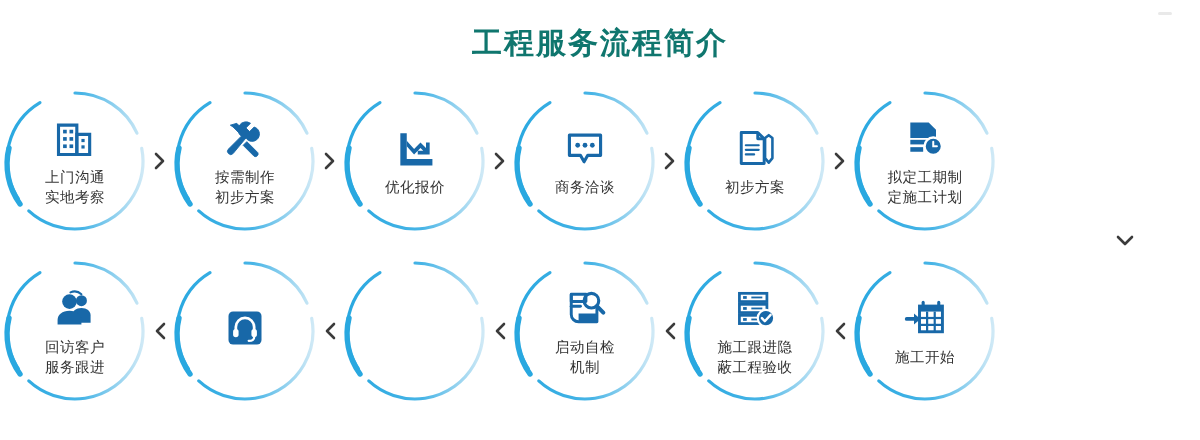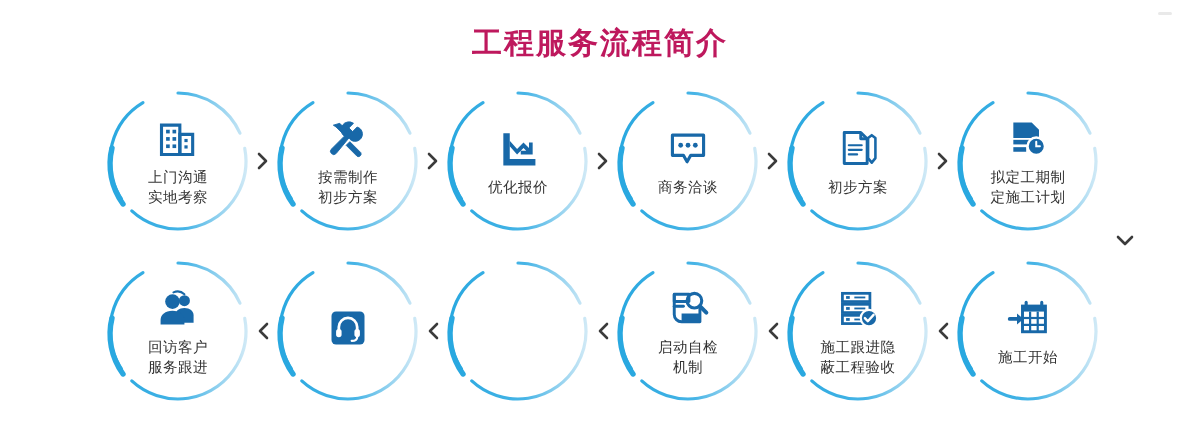--- a/index.html
+++ b/index.html
@@ -13,39 +13,38 @@
     font-family: "Liberation Sans", "DejaVu Sans", sans-serif;
     overflow: hidden;
     position: relative;
   }
 
   #page-title {
     width: 100%;
     text-align: center;
     font-size: 30px;
     font-weight: bold;
-    color: #be185d;
+    color: #0f766e;
     letter-spacing: 2px;
     line-height: 1;
     padding-top: 28px;
     box-sizing: border-box;
     user-select: none;
   }
 
   .flow {
     position: relative;
     margin-top: 18px;
   }
 
   .flow-row {
     display: flex;
     align-items: center;
-    justify-content: center;
+    justify-content: flex-start;
     height: 170px;
-    padding-left: 6px;
   }
   .flow-row.row-bottom {
     margin-top: 0px;
     font-family: Liberation Serif, serif;
   }
 
   
   .node {
     position: relative;
     width: 150px;

